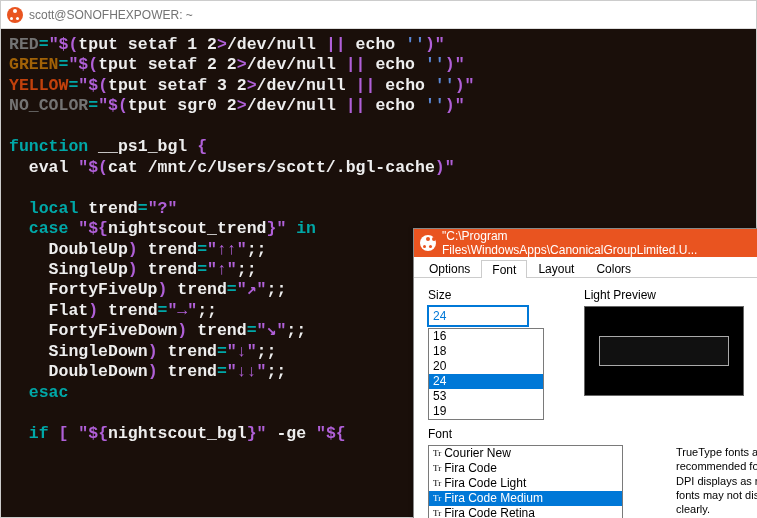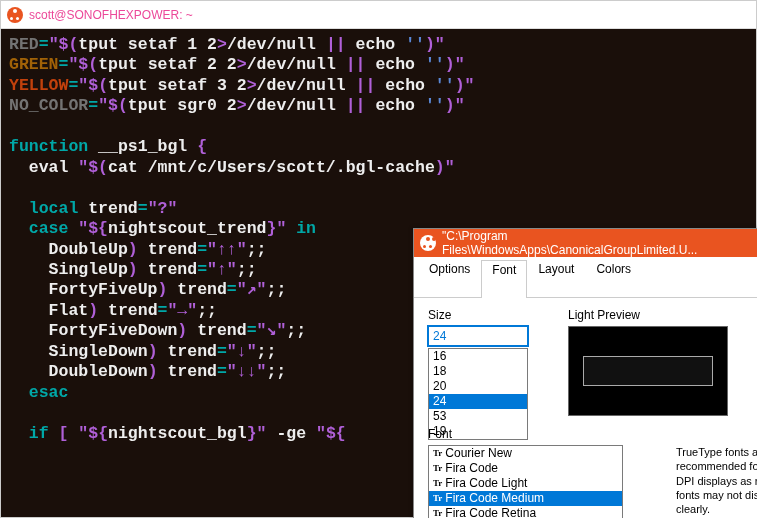--- a/index.html
+++ b/index.html
@@ -48,21 +48,21 @@
   position: absolute;
   width: 3px; height: 3px;
   background: #fff;
   border-radius: 50%;
   bottom: 3px; left: 3px;
   box-shadow: 6px 0 0 #fff;
 }
 .title-text {
   font-family: "Segoe UI", sans-serif;
   font-size: 12px;
-  color: #ec4899;
+  color: #737373;
 }
 .terminal {
   padding: 6px 8px;
   font-size: 16.5px;
   line-height: 1.24;
   font-weight: bold;
   white-space: pre;
   color: #eee;
   background: #1a0f0a;
 }
@@ -104,21 +104,21 @@
   box-shadow: 6px 0 0 #e95420;
 }
 .dialog-title-text {
   font-size: 12px;
   color: #fff;
 }
 .tabs {
   display: flex;
   background: #fff;
   border-bottom: 1px solid #ccc;
-  height: 41px;
+  height: 21px;
   padding-left: 4px;
   padding-top: 2px;
 }
 .tab {
   padding: 2px 10px;
   font-size: 12px;
   border: 1px solid transparent;
   border-bottom: none;
   cursor: pointer;
   position: relative;
@@ -144,21 +144,21 @@
   height: 20px;
   border: 1px solid #0078d7;
   outline: 1px solid #0078d7;
   font-size: 12px;
   padding: 1px 4px;
   color: #0078d7;
   font-family: "Segoe UI", sans-serif;
   margin-bottom: 2px;
 }
 .size-list {
-  width: 100px;
+  width: 116px;
   height: 92px;
   border: 1px solid #7a7a7a;
   overflow-y: scroll;
   font-size: 12px;
 }
 .size-item {
   padding: 0px 4px;
   cursor: pointer;
   line-height: 1.25;
 }
@@ -204,21 +204,21 @@
   gap: 3px;
   cursor: pointer;
   line-height: 1.25;
 }
 .font-item.selected {
   background: #0078d7;
   color: #fff;
 }
 .tt-icon {
   font-size: 9px;
-  font-weight: bold;
+  font-weight: normal;
   font-family: serif;
 }
 .tt-icon.sel { color: #fff; }
 .font-note {
   position: absolute;
   left: 218px;
   top: 216px;
   width: 116px;
   font-size: 11px;
   line-height: 1.3;

